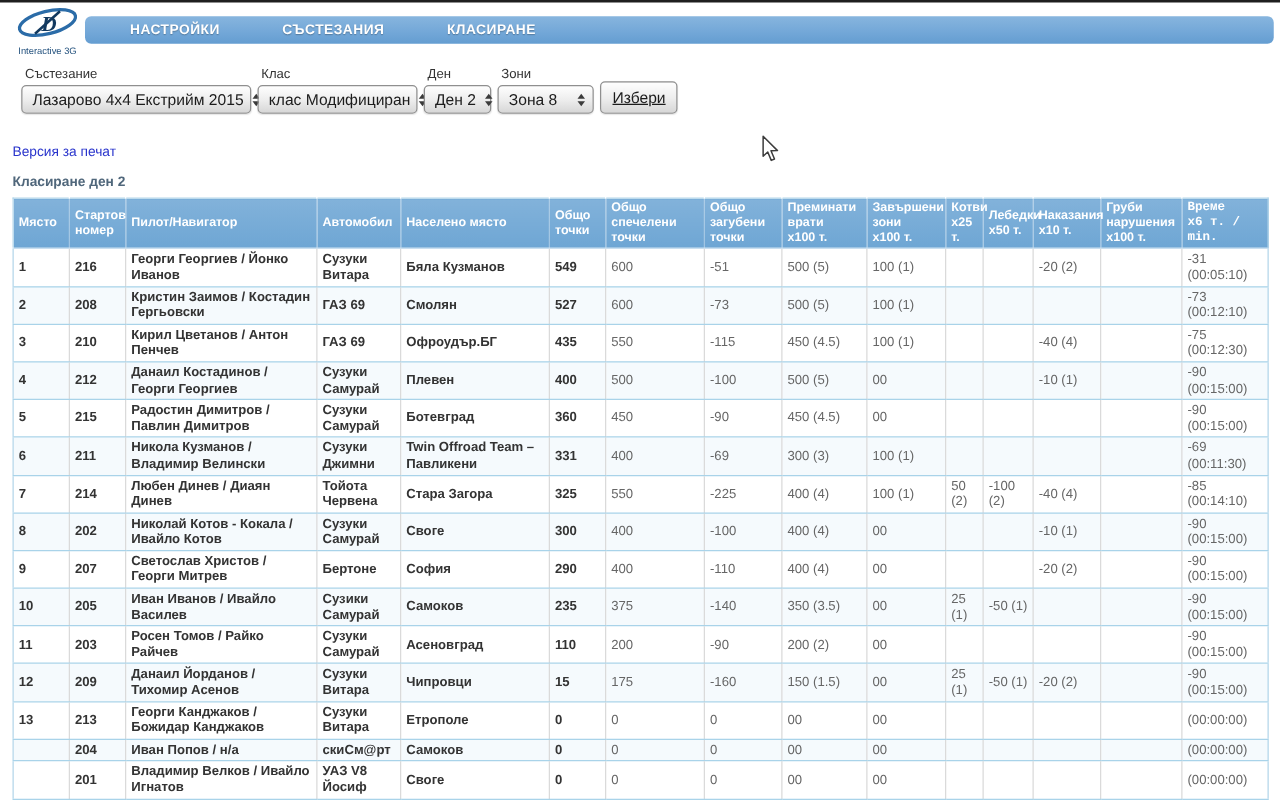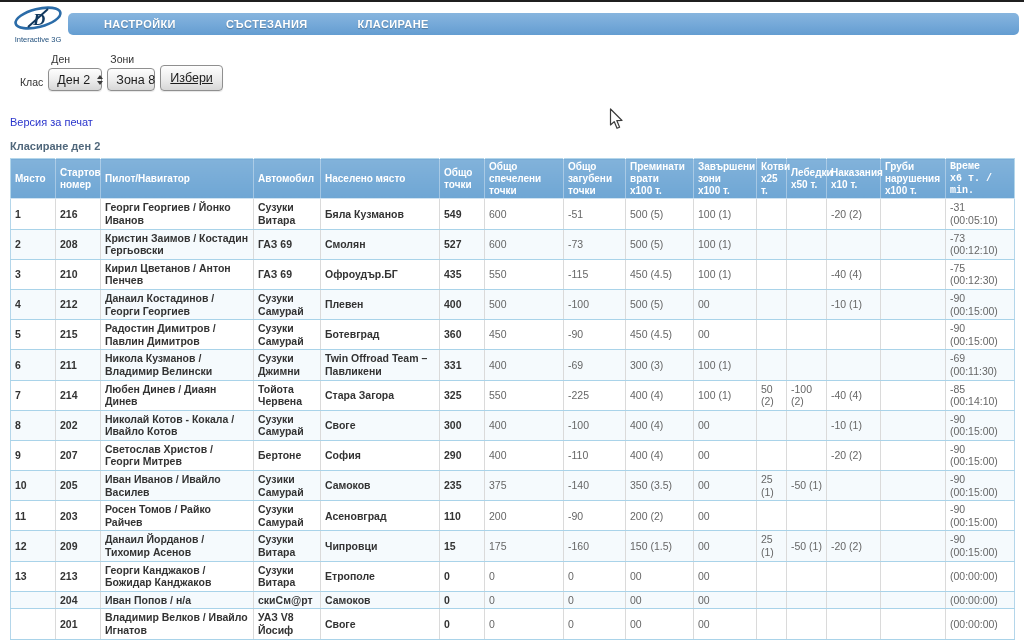--- a/index.html
+++ b/index.html
@@ -30,21 +30,21 @@
   .select, .btn { height:23px; box-sizing:border-box; border:1px solid #8f8f8f; border-radius:4px;
     background:linear-gradient(180deg,#fefefe 0%,#ececec 55%,#d7d7d7 100%);
     display:flex; align-items:center; padding:0 6px 0 8px; font-size:12.5px; color:#1c1c1c;
     box-shadow:0 1px 1px rgba(0,0,0,.10); cursor:pointer; }
   .select .val { flex:1 1 auto; white-space:nowrap; }
   .spinner { display:flex; flex-direction:column; gap:2px; align-items:center; margin-left:7px; }
   .spinner i { display:block; width:0; height:0; border-left:3.5px solid transparent; border-right:3.5px solid transparent; }
   .spinner .up  { border-bottom:4px solid #3b3b3b; }
   .spinner .dn  { border-top:4px solid #3b3b3b; }
   .btn { padding:12px 9px;text-decoration:underline; }
-  .w-comp { width:184px; } .w-class { width:128px; } .w-day { width:54px; } .w-zone { width:48px; }
+  .w-comp { width:184px; } .w-class { width:128px; } .w-day { width:54px; } .w-zone { width:77px; }
 
   
   .print-link { position:absolute; left:10px; top:116px; font-size:11px; color:var(--link);
     cursor:pointer; }
   .heading { position:absolute; left:10px; top:140px; font-size:11px; font-weight:bold; color:var(--heading); }
 
   
   table.results { position:absolute; left:10px; top:158px; width:1004px; border-collapse:collapse;
     table-layout:fixed; border:1px solid #b4d6ea; }
   .results thead th {
@@ -88,21 +88,38 @@
 </div>
 
 <div class="navbar">
     <span class="nav-item">НАСТРОЙКИ</span>
     <span class="nav-item">СЪСТЕЗАНИЯ</span>
     <span class="nav-item">КЛАСИРАНЕ</span>
   </div>
 
 <div class="filters">
   <div class="fgroup">
+    <span class="flabel">Състезание</span>
+    <div class="select w-comp">
+      <span class="val">Лазарово 4x4 Екстрийм 2015</span>
+      <span class="spinner">
+          <i class="up"></i>
+          <i class="dn"></i>
+        </span>
+    </div>
+  </div>
+  <div class="fgroup">
     <span class="flabel">Клас</span>
+    <div class="select w-class">
+      <span class="val">клас Модифициран</span>
+      <span class="spinner">
+          <i class="up"></i>
+          <i class="dn"></i>
+        </span>
+    </div>
   </div>
   <div class="fgroup">
     <span class="flabel">Ден</span>
     <div class="select w-day">
       <span class="val">Ден 2</span>
       <span class="spinner">
           <i class="up"></i>
           <i class="dn"></i>
         </span>
     </div>

